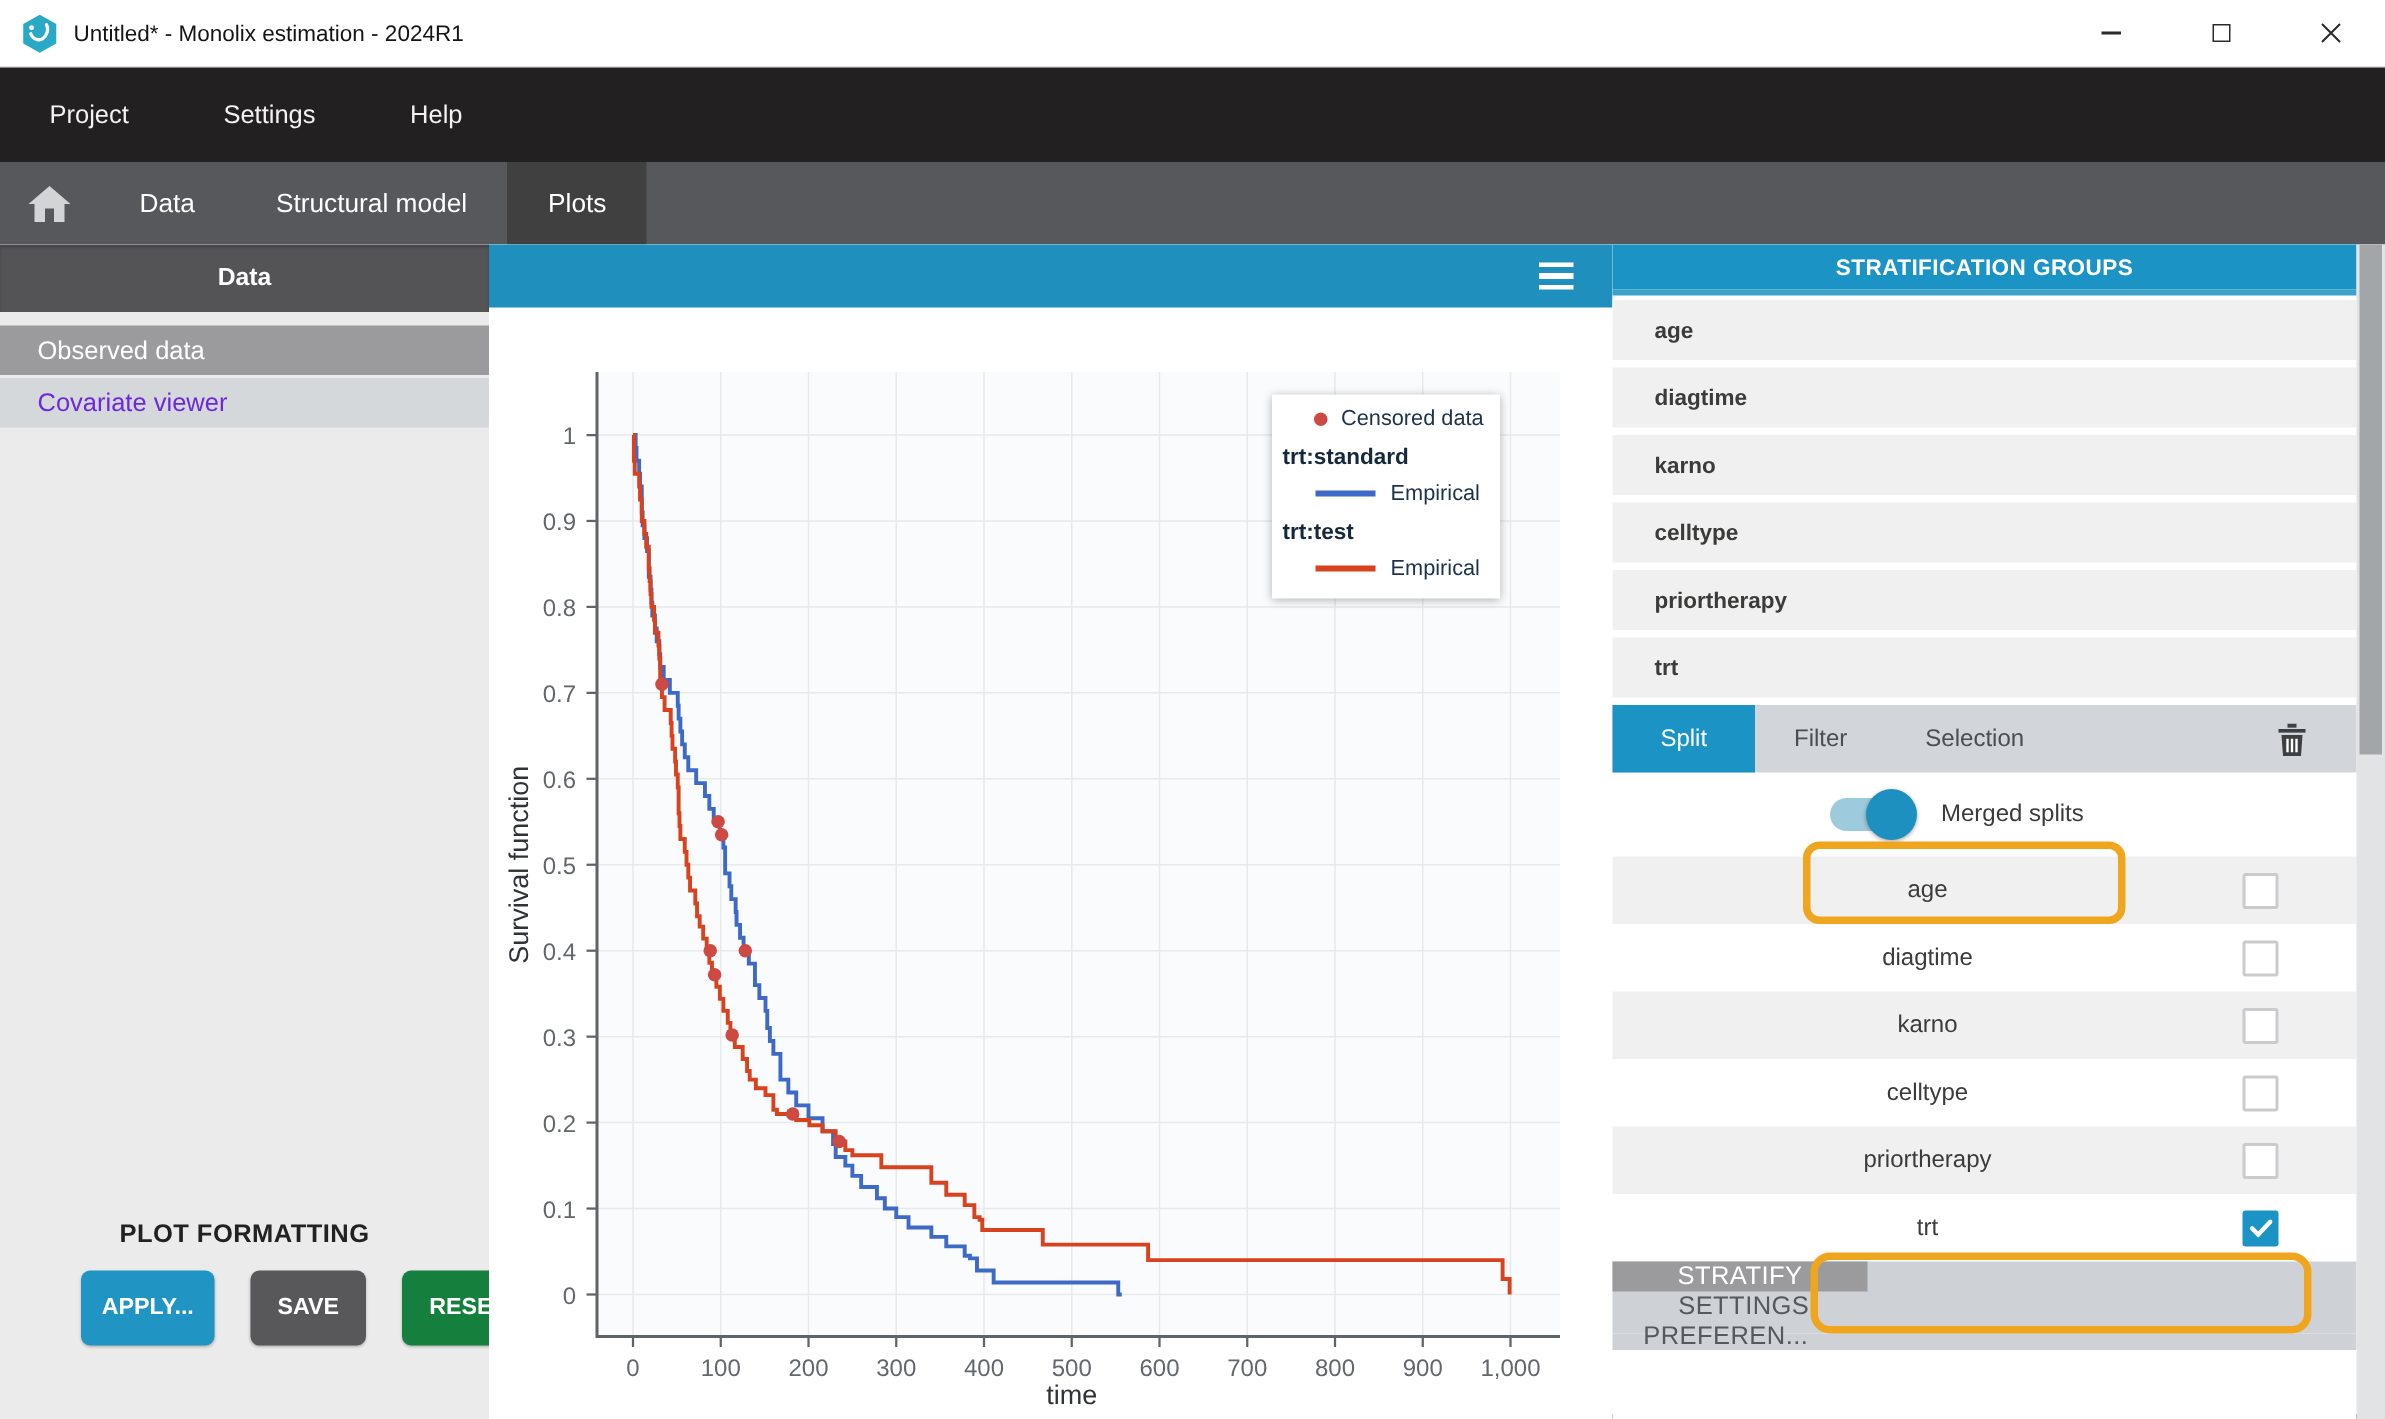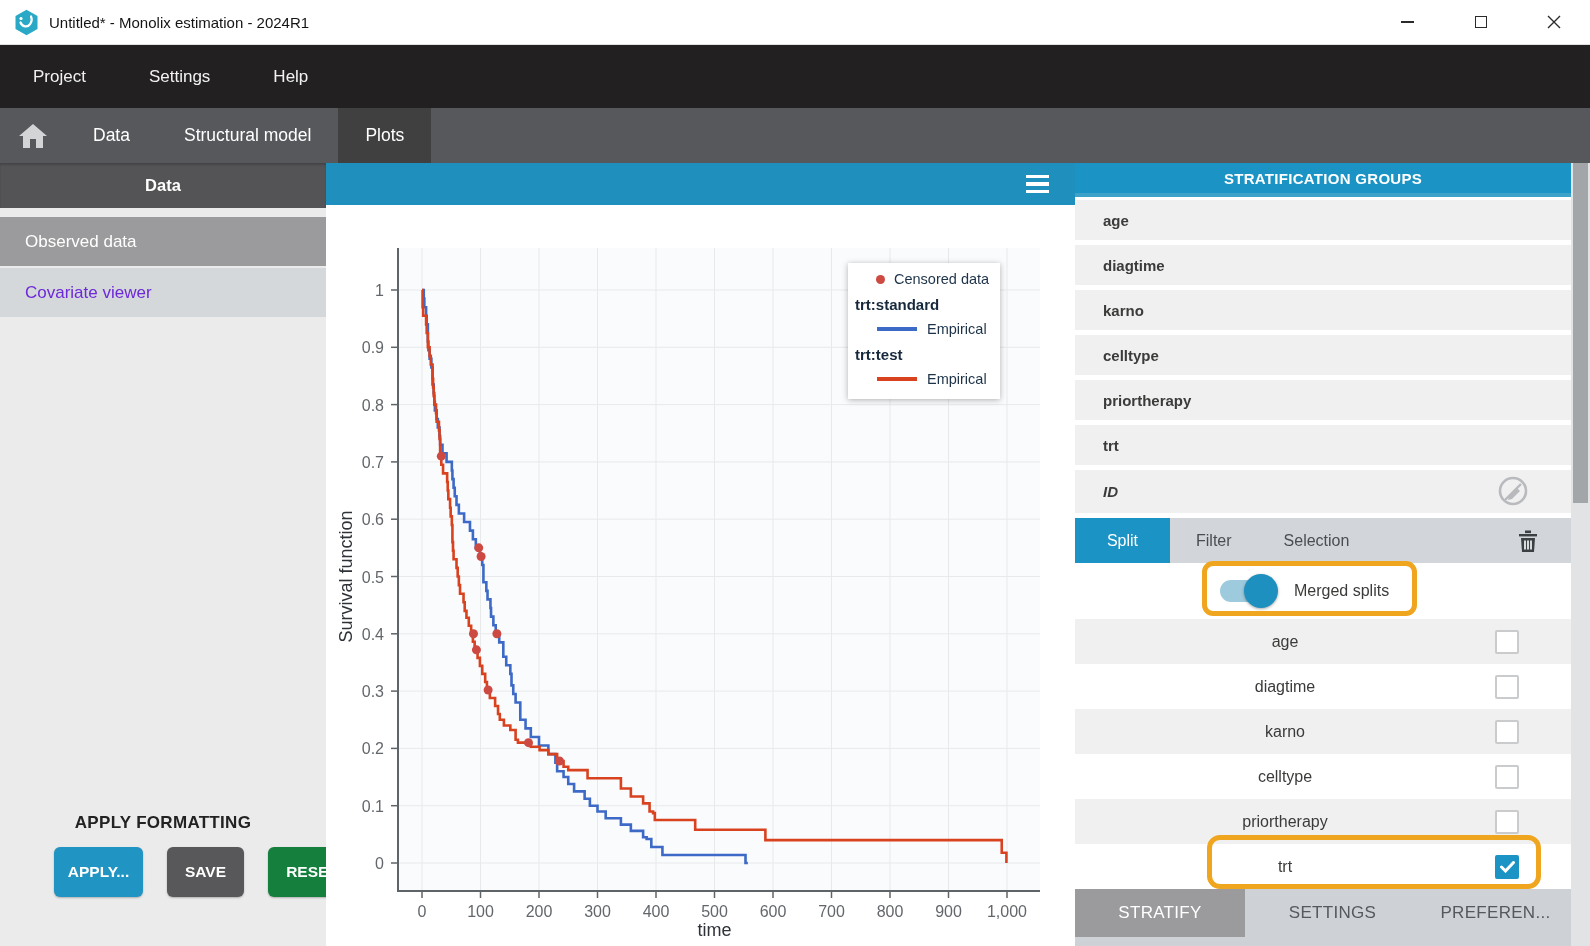--- a/index.html
+++ b/index.html
@@ -24,21 +24,21 @@
   .home-tab { width:66px; display:flex; align-items:center; justify-content:center; }
   .tab { padding:0 27px; display:flex; align-items:center; color:#ffffff; font-size:17.5px; }
   .tab.active { background:#404040; }
 
   
   .content { display:flex; height:783px; }
 
   
   .sidebar { width:326px; background:#ebebec; display:flex; flex-direction:column; position:relative; }
   .sidebar-header { height:45px; background:#545457; color:#fff; font-weight:bold; font-size:16.5px; display:flex; align-items:center; justify-content:center; box-shadow:inset 0 2px 2px rgba(0,0,0,.18); }
-  .side-item { height:49px; display:flex; align-items:center; padding-left:25px; font-size:17px; }
+  .side-item { height:33px; display:flex; align-items:center; padding-left:25px; font-size:17px; }
   .side-item.selected { background:#9b9b9d; color:#ffffff; margin-top:9px; }
   .side-item.normal { background:#d5d8db; color:#6d28d9; margin-top:2px; }
   .plot-fmt-title { position:absolute; bottom:113px; width:100%; text-align:center; font-weight:bold; font-size:17px; color:#222; letter-spacing:.3px; }
   .btn-row { position:absolute; bottom:49px; left:20px; display:flex; gap:24px; }
   .fbtn { height:50px; border:none; border-radius:6px; color:#fff; font-weight:bold; font-size:15.5px; font-family:"Liberation Sans",sans-serif; box-shadow:0 1px 2px rgba(0,0,0,.25); }
   .fbtn.apply { width:89px; background:#2095c3;margin-left:34px; }
   .fbtn.save  { width:77px; background:#58585a; }
   .fbtn.reset { width:88px; background:#15803d; }
 
   
@@ -72,21 +72,21 @@
   .trash { position:absolute; right:32px; top:11px; }
   .merged-row { height:56px; background:#ffffff; display:flex; align-items:center; }
   .toggle { width:50px; height:22px; border-radius:11px; background:#9ecadd; margin-left:145px; position:relative; }
   .toggle .knob { position:absolute; right:-8px; top:-6px; width:34px; height:34px; border-radius:50%; background:#1e90bf; box-shadow:0 1px 3px rgba(0,0,0,.35); }
   .merged-label { margin-left:24px; font-size:16px; color:#3b3b3a; }
   .split-row { height:45px; display:flex; align-items:center; }
   .split-row.alt { background:#f0f0f1; }
   .split-label-zone { flex:1; display:flex; justify-content:center; font-size:16px; color:#3b3b3a; }
   .checkbox { width:24px; height:24px; background:#fff; border:2px solid #c9cbcd; border-radius:2px; margin-right:52px; display:flex; align-items:center; justify-content:center; }
   .checkbox.on { background:#1b93c4; border-color:#1b93c4; }
-  .rp-bottom { height:48px; display:flex; background:#ced2d6; }
+  .rp-bottom { height:48px; display:flex; background:#ced2d6;flex-direction:column; }
   .btab { display:flex; align-items:center; justify-content:center; font-size:17px; color:#55585c; letter-spacing:.3px; }
   .btab.active { background:#9b9b9d; color:#ffffff; }
   .rp-filler { height:11px; background:#ced2d6; }
   .hl-box { position:absolute; border-style:solid; border-width:5px; border-radius:11px; pointer-events:none; z-index:6; }
   .hl-toggle { left:127px; top:398px; width:215px; height:55px; }
   .hl-trt { left:132px; top:672px; width:334px; height:54px; border-radius:13px; }
 
   
   .scrollcol { width:19px; background:#e2e3e5; position:relative; }
   .scrollthumb { position:absolute; left:2px; top:0px; width:15px; height:340px; background:#a3a6a9; }
@@ -135,21 +135,21 @@
     <div class="tab">Structural model</div>
     <div class="tab active">Plots</div>
   </div>
 
   <div class="content">
 
     <div class="sidebar">
       <div class="sidebar-header">Data</div>
       <div class="side-item selected">Observed data</div>
       <div class="side-item normal">Covariate viewer</div>
-      <div class="plot-fmt-title">APPLY FORMATTING</div>
+      <div class="plot-fmt-title">PLOT FORMATTING</div>
       <div class="btn-row">
         <button class="fbtn apply">APPLY...</button>
         <button class="fbtn save">SAVE</button>
         <button class="fbtn reset">RESET</button>
       </div>
     </div>
 
     <div class="main">
       <div class="plot-header">
         <div class="hamburger">
@@ -262,28 +262,20 @@
     <div class="rightpanel">
       <div class="rp-header">STRATIFICATION GROUPS</div>
       <div class="rp-header-strip"></div>
 
       <div class="cov-row">age</div>
       <div class="cov-row">diagtime</div>
       <div class="cov-row">karno</div>
       <div class="cov-row">celltype</div>
       <div class="cov-row">priortherapy</div>
       <div class="cov-row">trt</div>
-      <div class="cov-row id">
-        <span>ID</span>
-        <svg class="id-icon" width="32" height="32" viewBox="0 0 32 32">
-          <circle cx="16" cy="16" r="13" stroke="#b8babd" stroke-width="2.6" fill="none"></circle>
-          <path d="M12 21 L20 13 L23 16 L15 24 L11 25 Z" fill="#b8babd"></path>
-          <path d="M8 25 L24 9" stroke="#b8babd" stroke-width="2.4"></path>
-        </svg>
-      </div>
 
       <div class="rp-tabs">
         <div class="rtab active">Split</div>
         <div class="rtab">Filter</div>
         <div class="rtab">Selection</div>
         <svg class="trash" width="22" height="24" viewBox="0 0 22 24">
           <rect x="2" y="5" width="18" height="2.4" fill="#3c4043"></rect>
           <rect x="8" y="1.5" width="6" height="2.6" fill="#3c4043"></rect>
           <path d="M4 9 H18 L17 23 H5 Z" fill="#3c4043"></path>
           <path d="M8 11.5 V20.5 M11 11.5 V20.5 M14 11.5 V20.5" stroke="#ffffff" stroke-width="1.6"></path>

